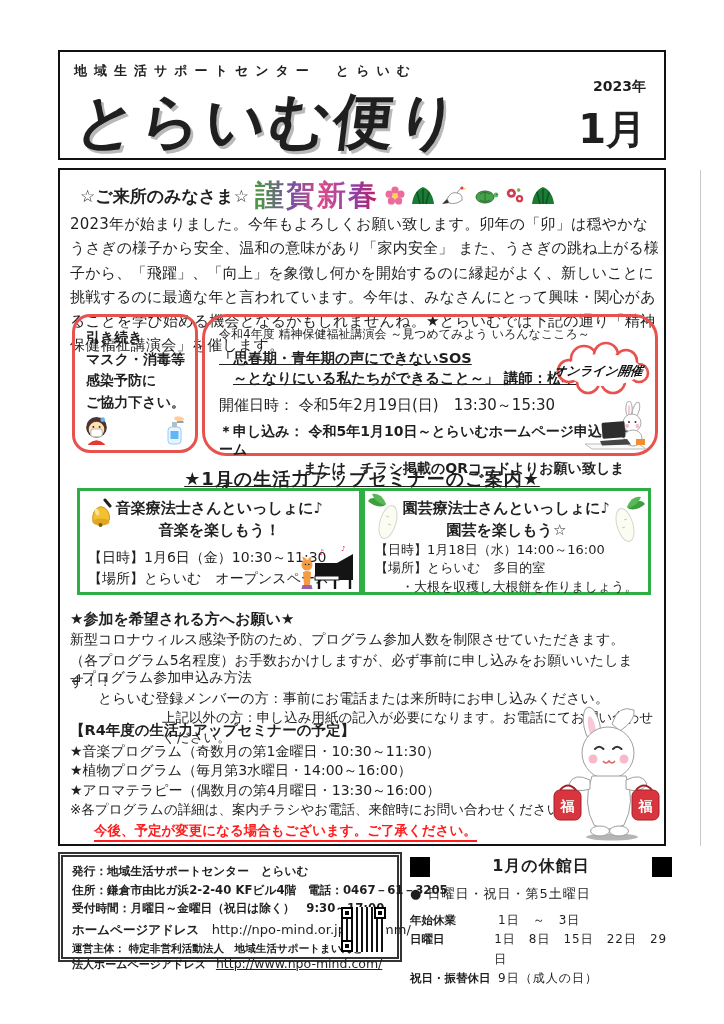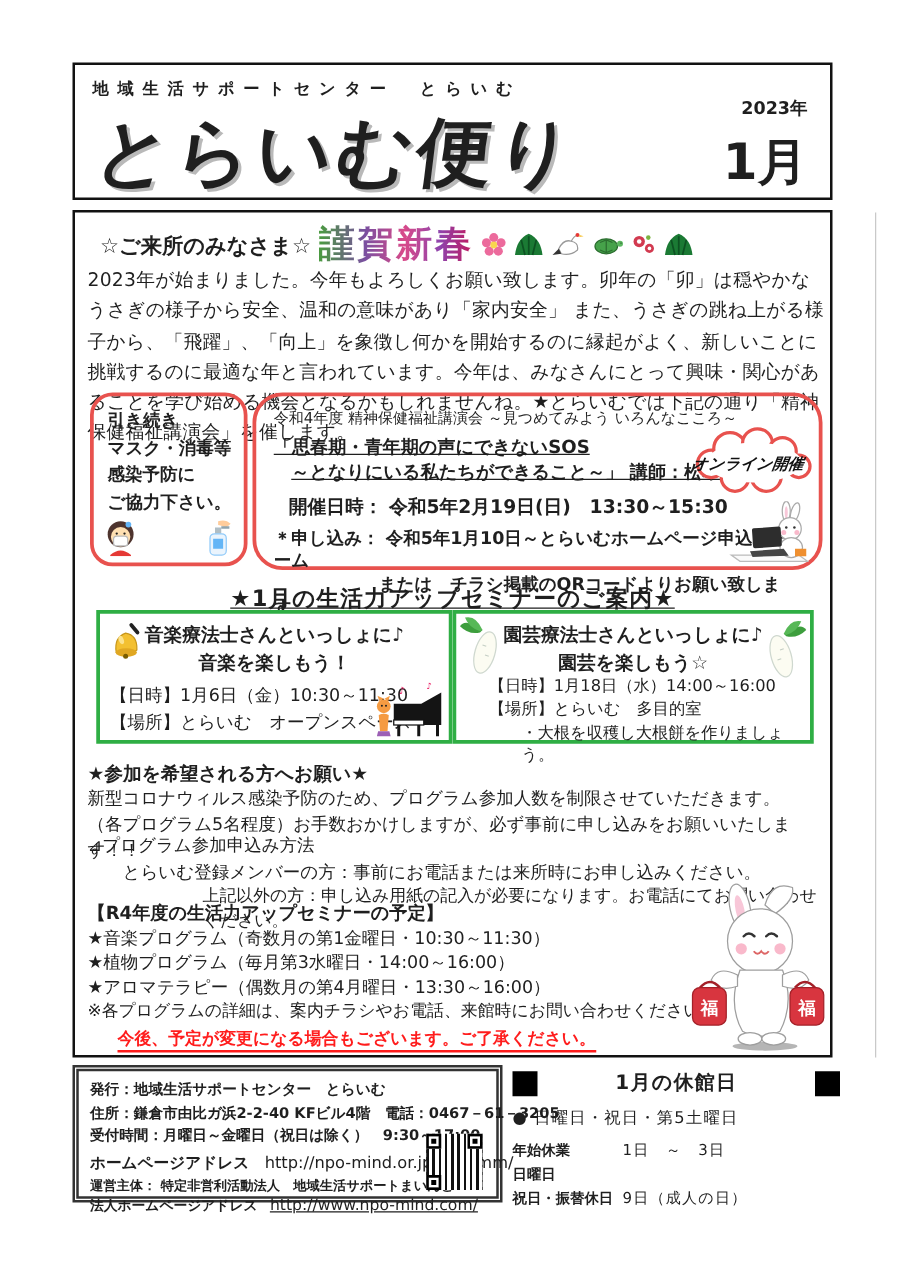--- a/index.html
+++ b/index.html
@@ -39,35 +39,35 @@
   
   .infection-box{position:absolute;left:12px;top:144px;width:126px;height:139px;border:3.5px solid var(--accent_red);border-radius:18px;padding:10px 6px 0 11px;}
   .infection-text{font-size:14px;font-weight:bold;line-height:1.55;white-space:pre-line;}
   .infection-icons{position:absolute;left:8px;right:8px;bottom:5px;display:flex;justify-content:space-between;align-items:flex-end;}
   
   .lecture-box{position:absolute;left:142px;top:144px;width:456px;height:142px;border:3.5px solid var(--accent_red);border-radius:24px;padding:9px 12px 0 14px;}
   .lec-title{font-size:12px;font-weight:normal;white-space:nowrap;}
   .lec-sub{margin-top:6px;font-size:14.5px;font-weight:bold;line-height:1.35;}
   .lec-sub span{text-decoration:underline;}
   .lec-sub .l2{margin-left:14px;}
-  .lec-datetime{margin-top:8px;margin-left:12px;font-size:15px;font-weight:bold;}
+  .lec-datetime{margin-top:8px;margin-left:0;font-size:15px;font-weight:normal;}
   .lec-apply{margin-top:7px;font-size:14px;font-weight:bold;line-height:1.3;}
   .lec-apply .l2{margin-left:84px;}
   .online-cloud{position:absolute;right:0px;top:22px;}
   .rabbit-laptop{position:absolute;right:8px;bottom:2px;}
   
   .banner{position:absolute;left:0;top:297px;width:100%;text-align:center;}
   .banner span{font-size:18px;font-weight:bold;text-decoration:underline;letter-spacing:1px;}
   
   .sem-box{position:absolute;top:318px;height:107px;border:3.5px solid var(--accent_green);background:#fff;}
   .music-box{left:17px;width:285px;}
   .garden-box{left:302px;width:289px;}
   .sem-title{margin-top:7px;text-align:center;font-size:15px;font-weight:bold;line-height:1.45;}
   .music-details{position:absolute;left:8px;top:56px;font-size:14px;line-height:1.5;}
-  .garden-details{position:absolute;left:10px;top:50px;font-size:13px;line-height:1.42;margin-left:16px;}
+  .garden-details{position:absolute;left:10px;top:50px;font-size:13px;line-height:1.42;}
   .garden-note{margin-left:26px;}
   .bell-icon{position:absolute;left:6px;top:7px;}
   .cat-piano{position:absolute;right:2px;bottom:1px;}
   .daikon-l{position:absolute;left:1px;top:1px;}
   .daikon-r{position:absolute;right:1px;top:4px;transform:scaleX(-1);}
   
   .section{position:absolute;left:10px;}
   .sec-request{top:440px;}
   .sec-apply{top:497px;}
   .sec-schedule{top:551px;}
@@ -366,20 +366,21 @@
     <div class="bsq"></div>
   </div>
   <div class="fr-bullet">● 日曜日・祝日・第5土曜日</div>
   <div class="fr-rows">
     <div class="fr-row">
       <span class="fr-label">年始休業</span>
       <span class="fr-value">1日　～　3日</span>
     </div>
     <div class="fr-row">
       <span class="fr-label">日曜日</span>
+      <span class="fr-value">1日　8日　15日　22日　29日</span>
     </div>
     <div class="fr-row">
       <span class="fr-label">祝日・振替休日</span>
       <span class="fr-value">9日（成人の日）</span>
     </div>
   </div>
 </div>
 
 <div class="page-edge"></div>
 

